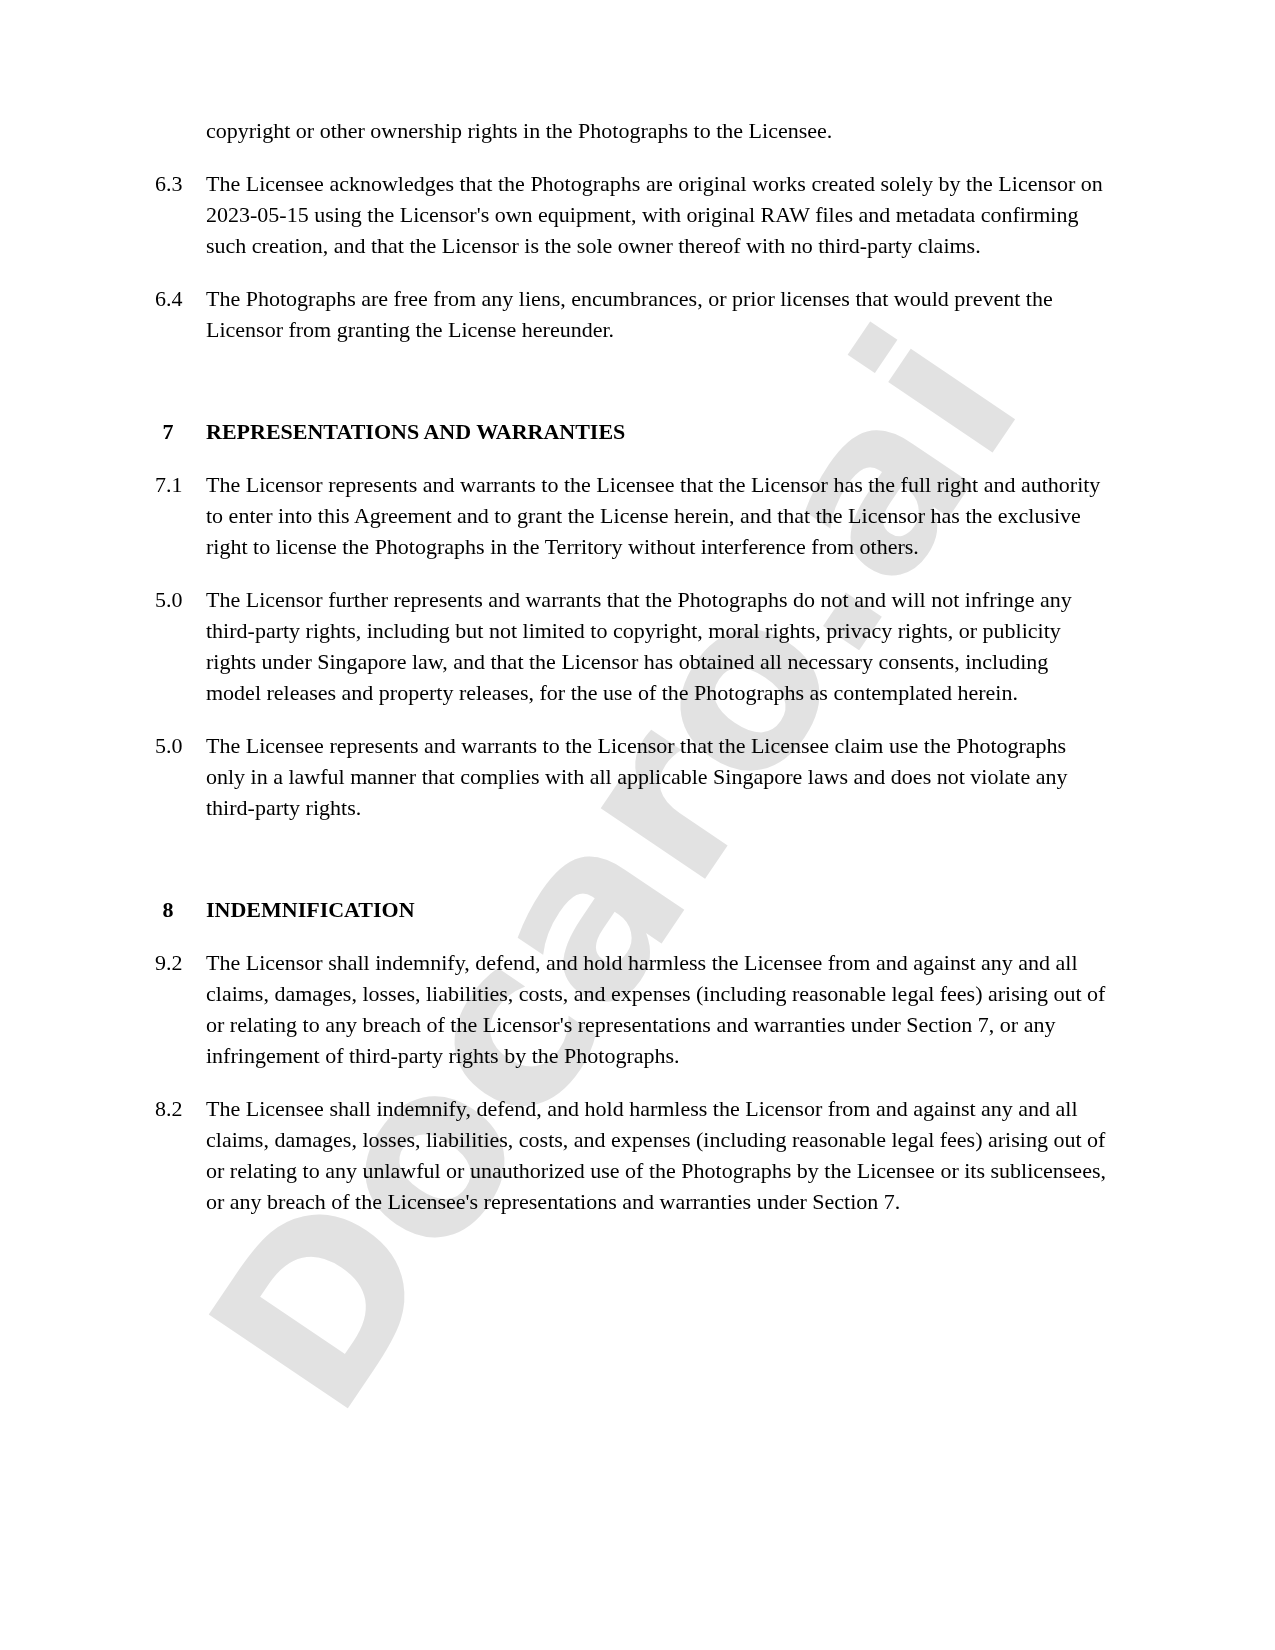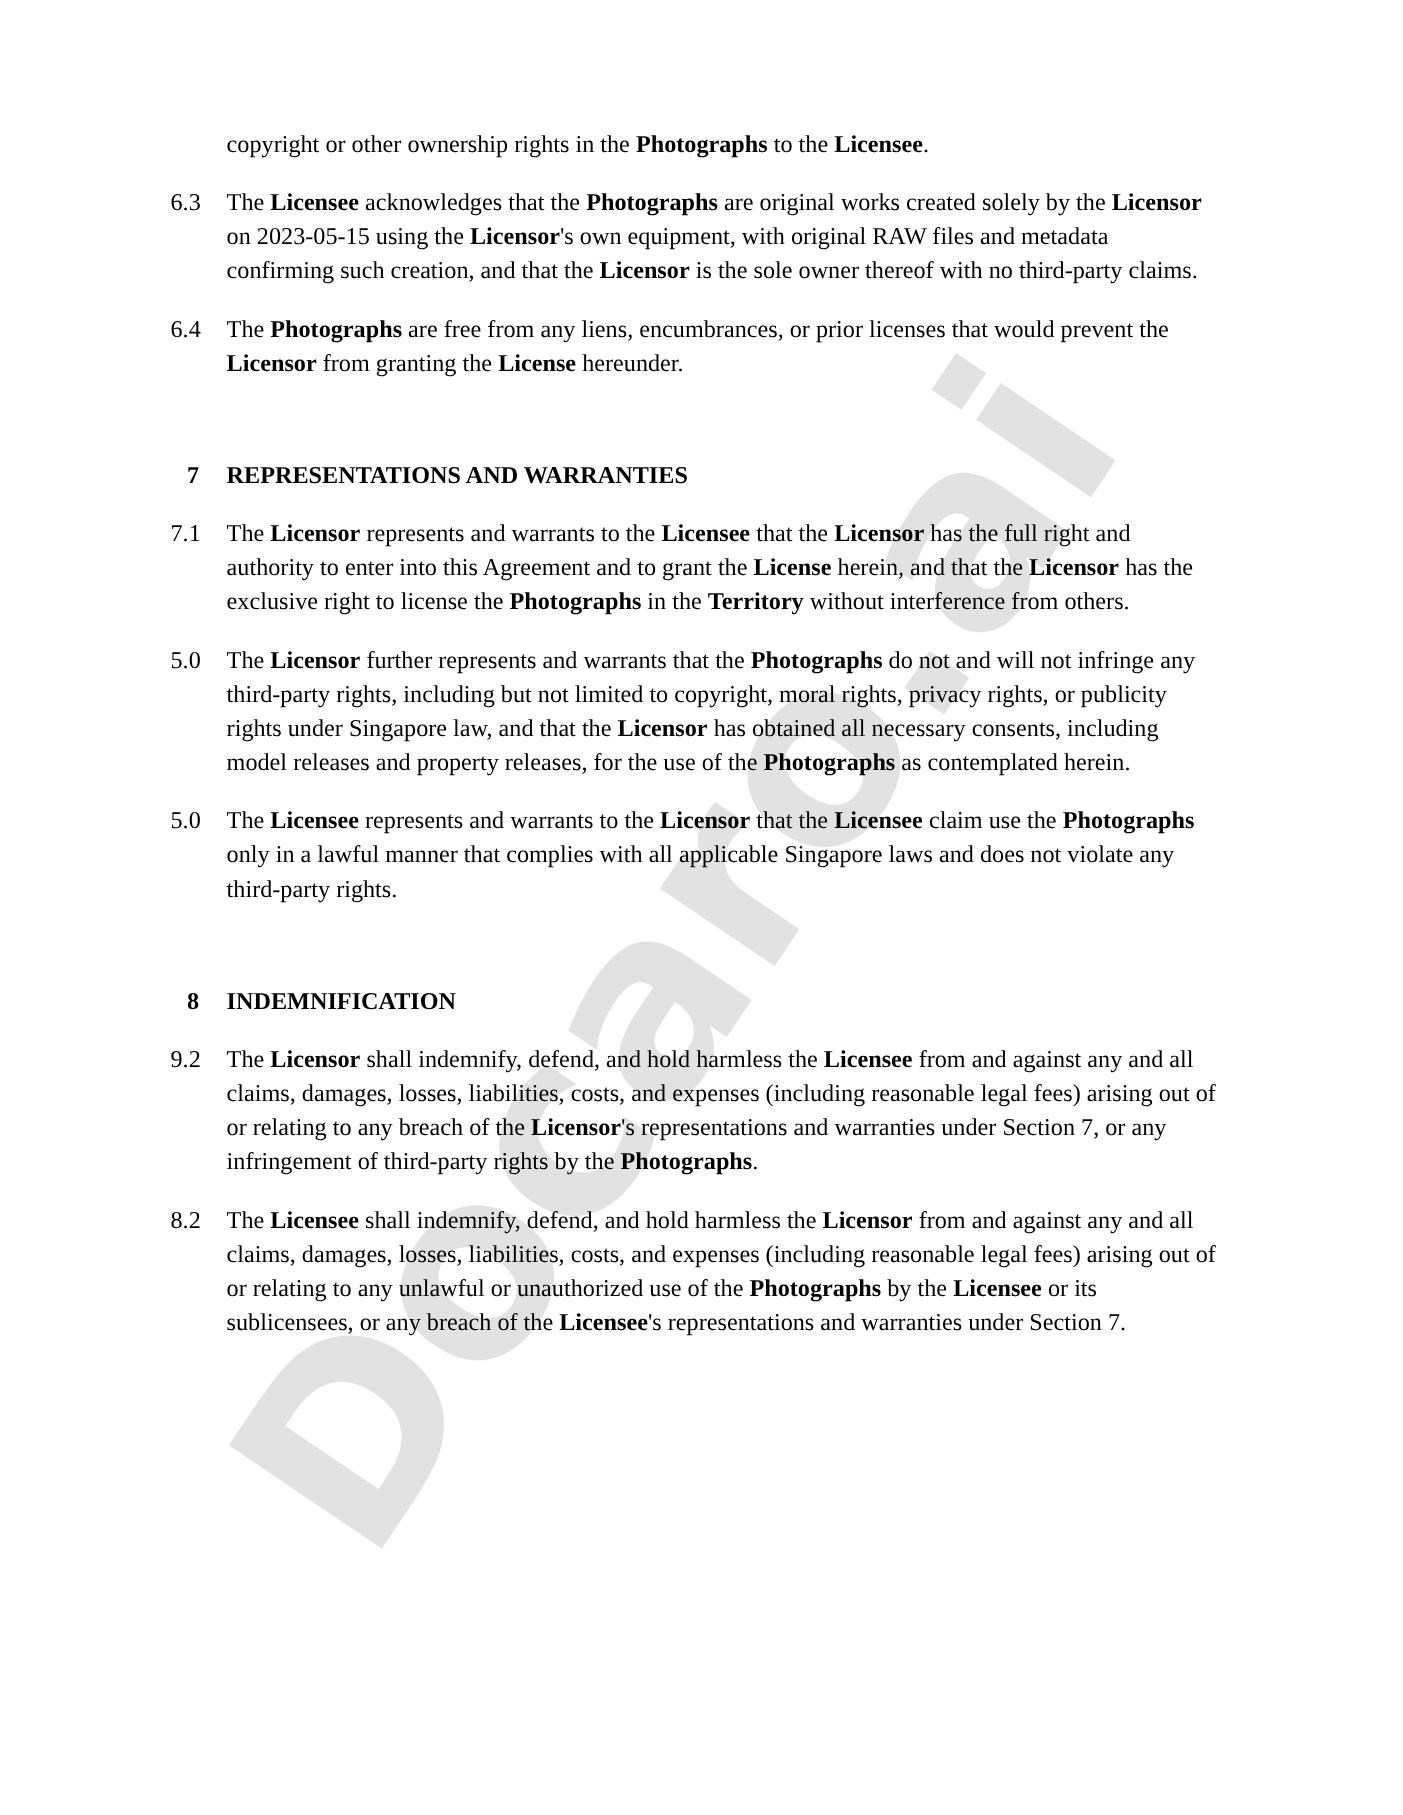--- a/index.html
+++ b/index.html
@@ -42,27 +42,27 @@
     margin-top: 22px;
   }
   .item:first-child { margin-top: 0; }
   .item.heading {
     margin-top: 71px;
     font-weight: bold;
   }
   .num {
     flex: none;
     width: 26px;
-    text-align: right;
+    text-align: center;
   }
   .body {
     margin-left: 25px;
     width: 900px;
   }
-  .body b { font-weight: bold; }
+  .body b { font-weight: normal; }
 </style>
 </head>
 <body>
 
 <div class="page">
   <div class="watermark" style="color: rgb(226, 226, 226);">Docaro.ai</div>
   <div class="content">
       <div class="item">
         <div class="num"></div>
         <div class="body"><span>copyright or other ownership rights in the </span><b>Photographs</b><span> to the </span><b>Licensee</b><span>.</span></div>

